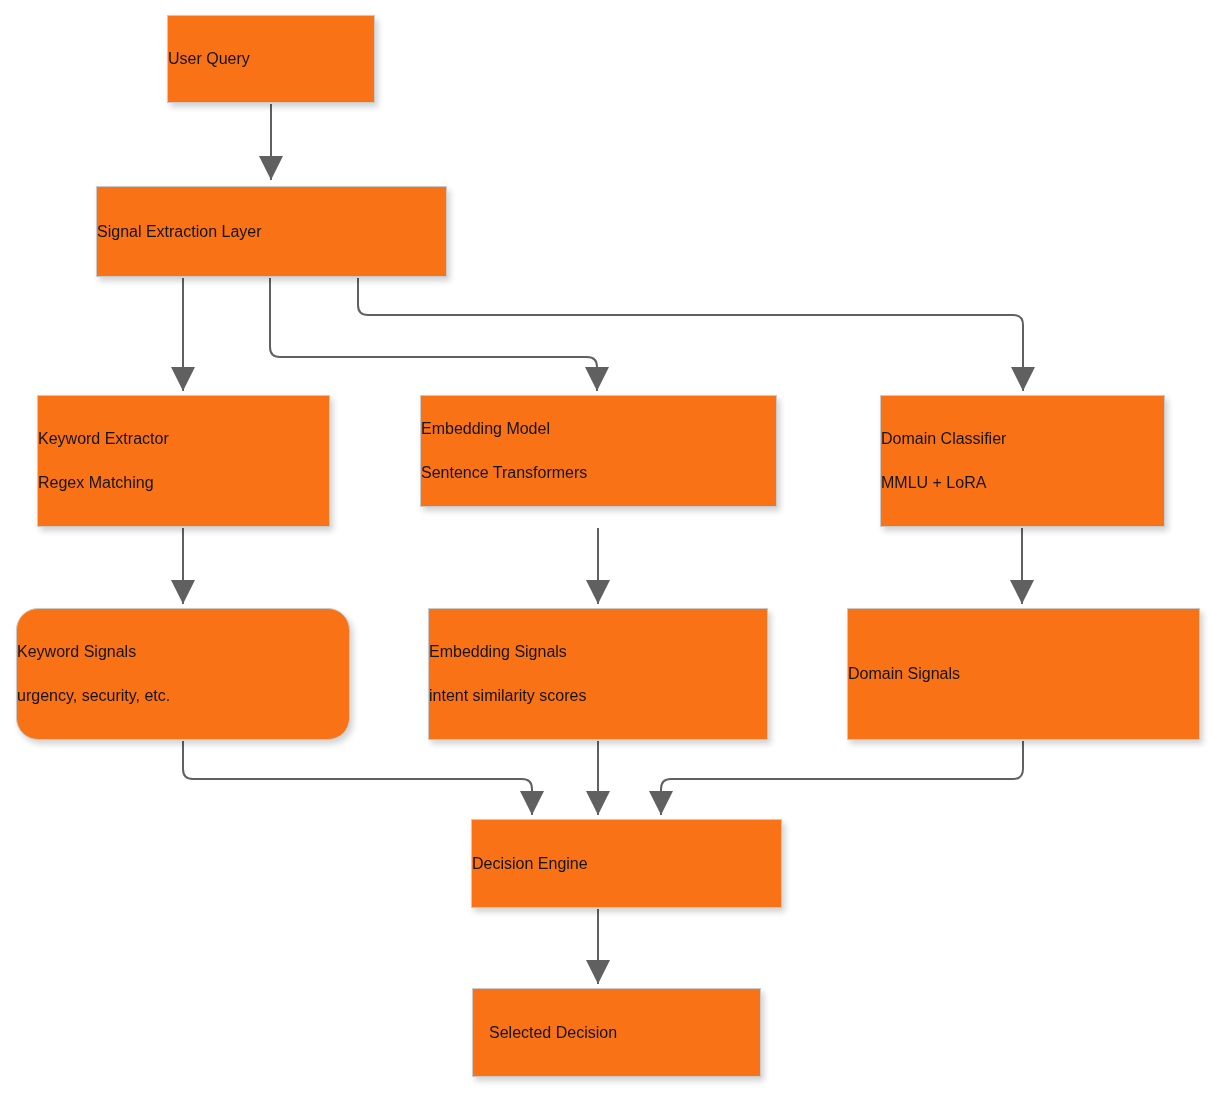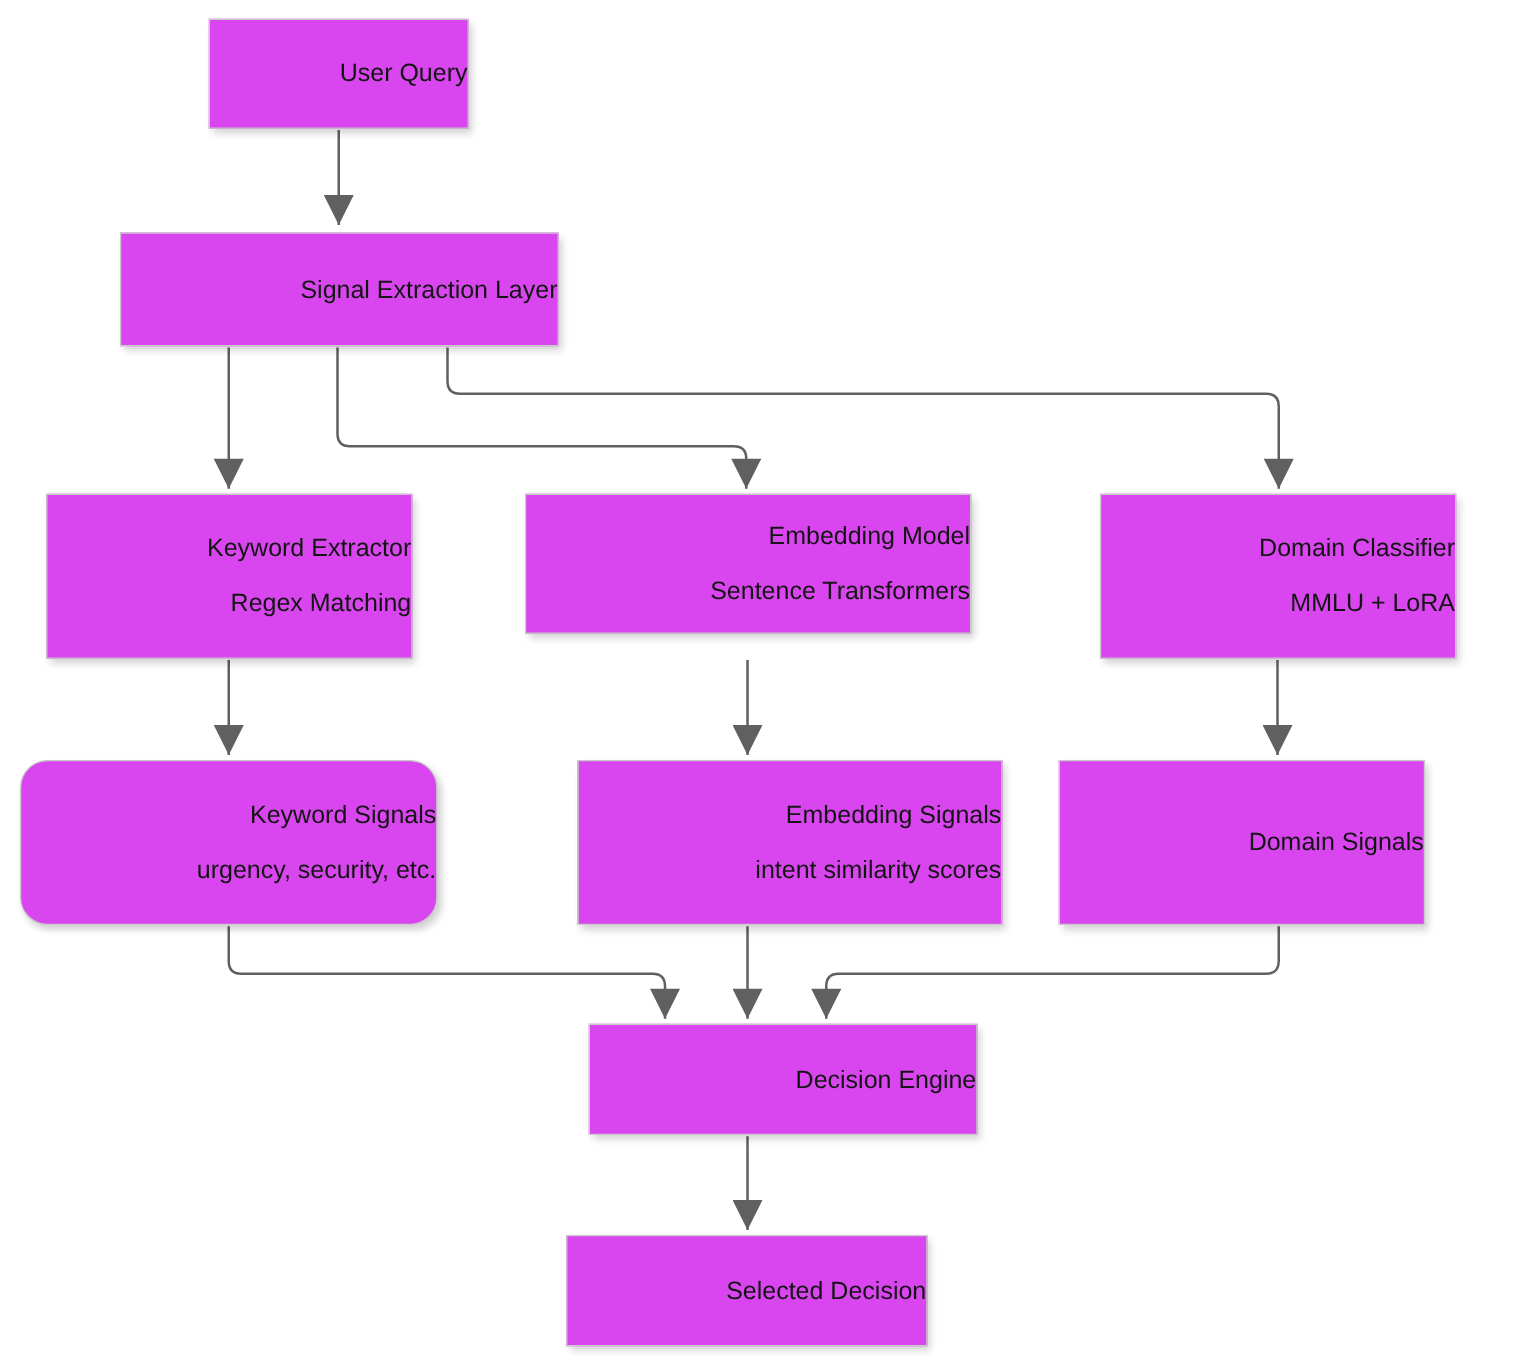--- a/index.html
+++ b/index.html
@@ -23,30 +23,30 @@
     height: 1096px;
   }
   .edge-layer path.edge {
     fill: none;
     stroke: #606060;
     stroke-width: 2;
   }
   .node {
     position: absolute;
     box-sizing: border-box;
-    background: #d946ef;
+    background: #f97316;
     border: 1px solid #c9c9c9;
     box-shadow: 3px 4px 6px rgba(0, 0, 0, 0.18);
     display: flex;
     flex-direction: column;
-    align-items: flex-end;
+    align-items: flex-start;
     justify-content: center;
     text-align: center;
     color: #141414;
-    font-size: 20px;
+    font-size: 16px;
     line-height: 44px;
     white-space: nowrap;
   }
 </style>
 </head>
 <body>
 
 <div class="canvas">
 
   <svg class="edge-layer" viewBox="0 0 1215 1096" xmlns="http://www.w3.org/2000/svg">
@@ -100,30 +100,30 @@
   <div class="node" style="left:880px; top:395px; width:285px; height:132px;">
     <span>Domain Classifier</span>
     <span>MMLU + LoRA</span>
   </div>
 
   <div class="node" style="left:16px; top:608px; width:334px; height:132px;border-radius:22px;">
     <span>Keyword Signals</span>
     <span>urgency, security, etc.</span>
   </div>
 
-  <div class="node" style="left:428px; top:608px; width:340px; height:132px;margin-left:34px;">
+  <div class="node" style="left:428px; top:608px; width:340px; height:132px;">
     <span>Embedding Signals</span>
     <span>intent similarity scores</span>
   </div>
 
-  <div class="node" style="left:847px; top:608px; width:293px; height:132px;">
+  <div class="node" style="left:847px; top:608px; width:353px; height:132px;">
     <span>Domain Signals</span>
   </div>
 
   <div class="node" style="left:471px; top:819px; width:311px; height:89px;">
     <span>Decision Engine</span>
   </div>
 
-  <div class="node" style="left:453px; top:988px; width:289px; height:89px;">
+  <div class="node" style="left:472px; top:988px; width:289px; height:89px;padding-left:16px;">
     <span>Selected Decision</span>
   </div>
 
 </div>
 
 </body></html>

